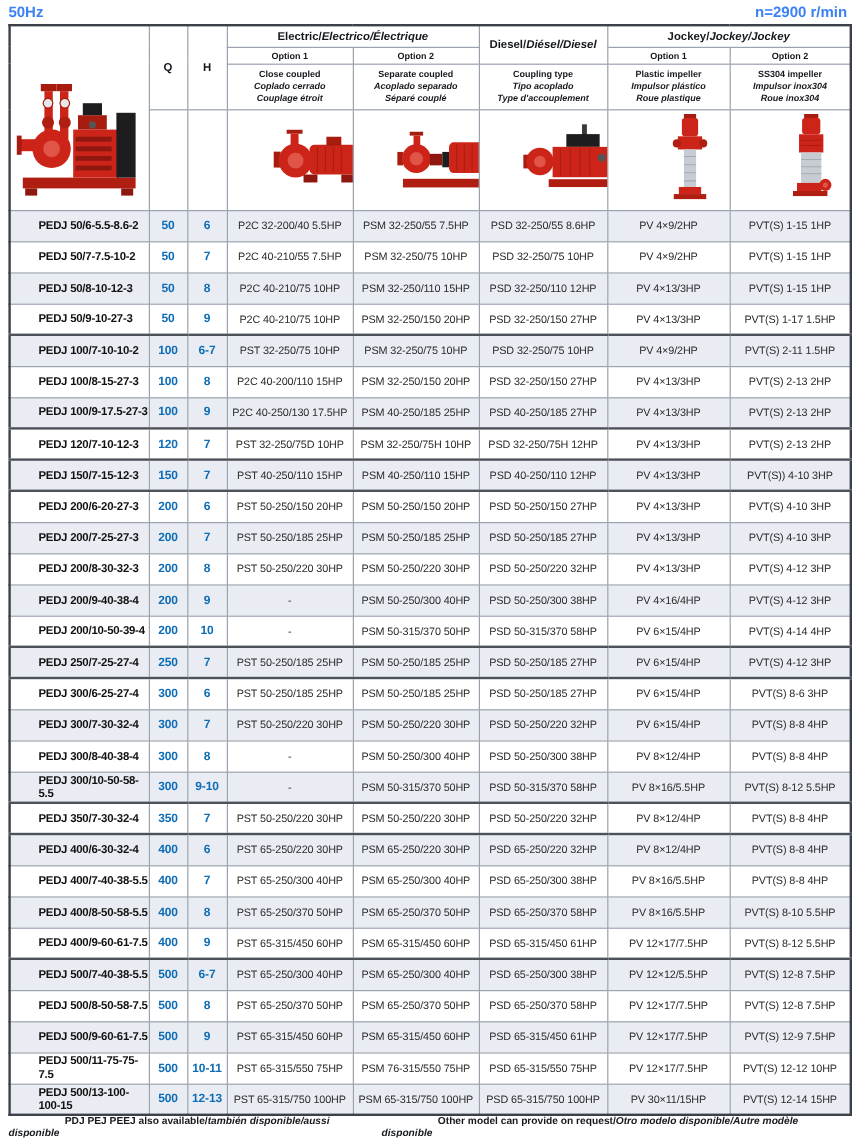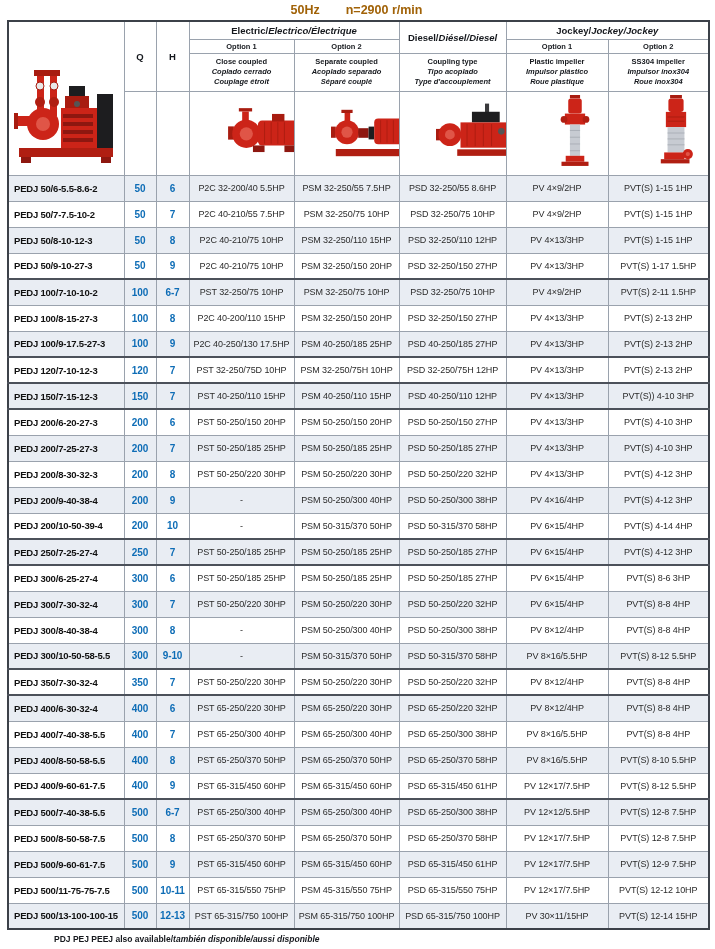--- a/index.html
+++ b/index.html
@@ -1,20 +1,20 @@
 <!DOCTYPE html>
 <html><head>
 <meta charset="utf-8">
 <style>
   * { margin:0; padding:0; box-sizing:border-box; }
   html,body { width:715px; background:#ffffff; font-family:"Liberation Sans", sans-serif; }
   body { padding:2px 7px 0 7px; }
 
-  .topbar { height:16px; display:flex; justify-content:center; align-items:center; gap:26px;
-            color:#a16207; font-weight:bold; font-size:12.5px; padding-right:2px; }
+  .topbar { height:16px; display:flex; justify-content:space-between; align-items:center; gap:26px;
+            color:#3b82f6; font-weight:bold; font-size:12.5px; padding-right:2px; }
 
   table.spec { border-collapse:collapse; width:701px; table-layout:fixed; margin-top:2px; }
   table.spec td { border:1px solid #9aa2ad; text-align:center; vertical-align:middle; overflow:hidden; }
   table.spec { border:2px solid #3c4149; }
 
   thead td { background:#fff; }
   tr.h-title td { height:18px; font-size:9.5px; color:#15181d; }
   tr.h-title .b { font-weight:bold; }
   tr.h-title i  { font-weight:bold; font-style:italic; }
   tr.h-opt td { height:14px; font-size:7.5px; font-weight:bold; color:#15181d; }
@@ -22,21 +22,21 @@
   tr.h-desc .l1 { font-weight:bold; display:block; }
   tr.h-desc .l2 { font-weight:bold; font-style:italic; display:block; }
   tr.h-img td { height:84px;padding-left:36px; }
   td.qh { font-size:11px; font-weight:bold; color:#15181d; }
   td.gpmbar { font-size:9px; font-weight:bold; color:#15181d; }
   td.img-cell { background:#fff; }
   td.img-cell svg, tr.h-img td svg { display:block; margin:0 auto; }
 
   tbody td { height:26px; font-size:9px; color:#2b2b2b; letter-spacing:-0.1px; background:#fff; }
   tbody tr.shade td { background:#e9edf3; }
-  tbody td.model { text-align:left; padding-left:5px; font-weight:bold; font-size:9.5px; color:#111; letter-spacing:-0.2px; }
+  tbody td.model { text-align:left; padding-left:23px; font-weight:bold; font-size:9.5px; color:#111; letter-spacing:-0.2px; }
   tbody td.qv, tbody td.hv { font-weight:bold; color:#0e6db6; font-size:10px; }
   tbody tr.group-start td { border-top:2px solid #4c515a; }
 
   .footer { width:701px; display:flex; justify-content:space-between; align-items:center;
             height:18px; font-size:8.5px; color:#15181d; }
   .footer .b { font-weight:bold;padding-left:47px; }
   .footer i { font-weight:bold; font-style:italic; }
 </style>
 </head>
 <body>
@@ -486,33 +486,34 @@
         <td>PSM 65-315/450 60HP</td>
         <td>PSD 65-315/450 61HP</td>
         <td>PV 12×17/7.5HP</td>
         <td>PVT(S) 12-9 7.5HP</td>
       </tr>
       <tr>
         <td class="model">PEDJ 500/11-75-75-7.5</td>
         <td class="qv">500</td>
         <td class="hv">10-11</td>
         <td>PST 65-315/550 75HP</td>
-        <td>PSM 45-315/550 75HP</td>
+        <td>PSM 76-315/550 75HP</td>
         <td>PSD 65-315/550 75HP</td>
         <td>PV 12×17/7.5HP</td>
         <td>PVT(S) 12-12 10HP</td>
       </tr>
       <tr class="shade">
         <td class="model">PEDJ 500/13-100-100-15</td>
         <td class="qv">500</td>
         <td class="hv">12-13</td>
         <td>PST 65-315/750 100HP</td>
         <td>PSM 65-315/750 100HP</td>
         <td>PSD 65-315/750 100HP</td>
         <td>PV 30×11/15HP</td>
         <td>PVT(S) 12-14 15HP</td>
       </tr>
     </tbody>
 </table>
 
 <div class="footer">
   <span><span class="b">PDJ PEJ PEEJ also available/</span><i>también disponible/aussi disponible</i></span>
+  <span><span class="b">Other model can provide on request/</span><i>Otro modelo disponible/Autre modèle disponible</i></span>
 </div>
 
 </body></html>

